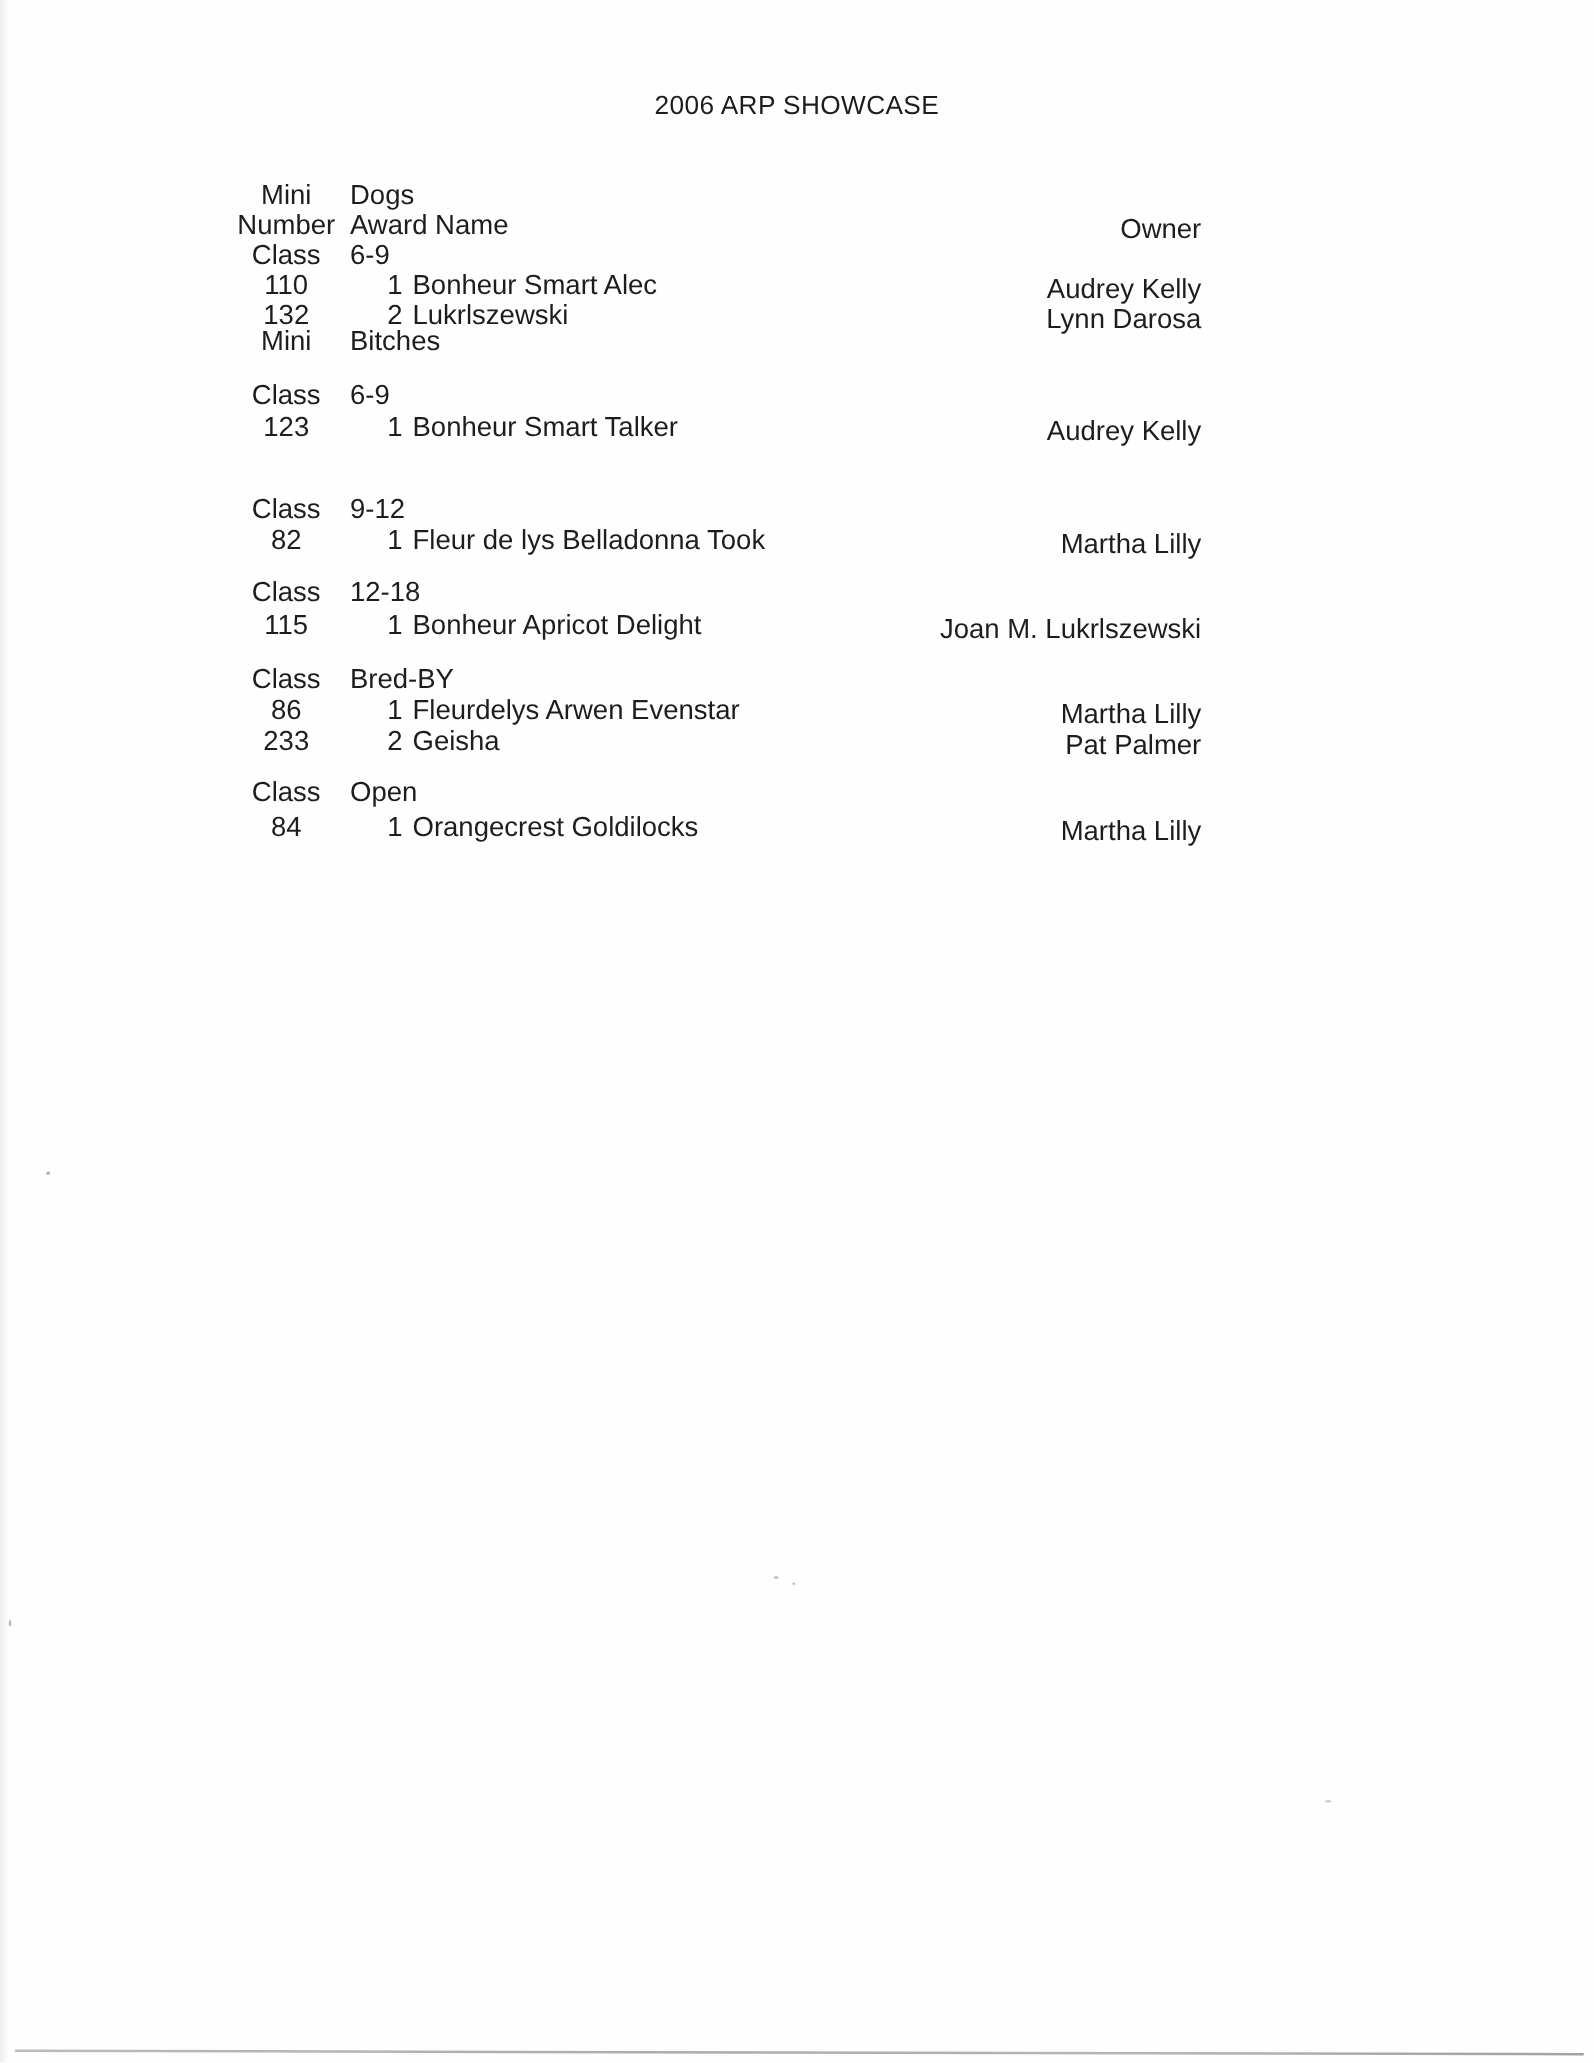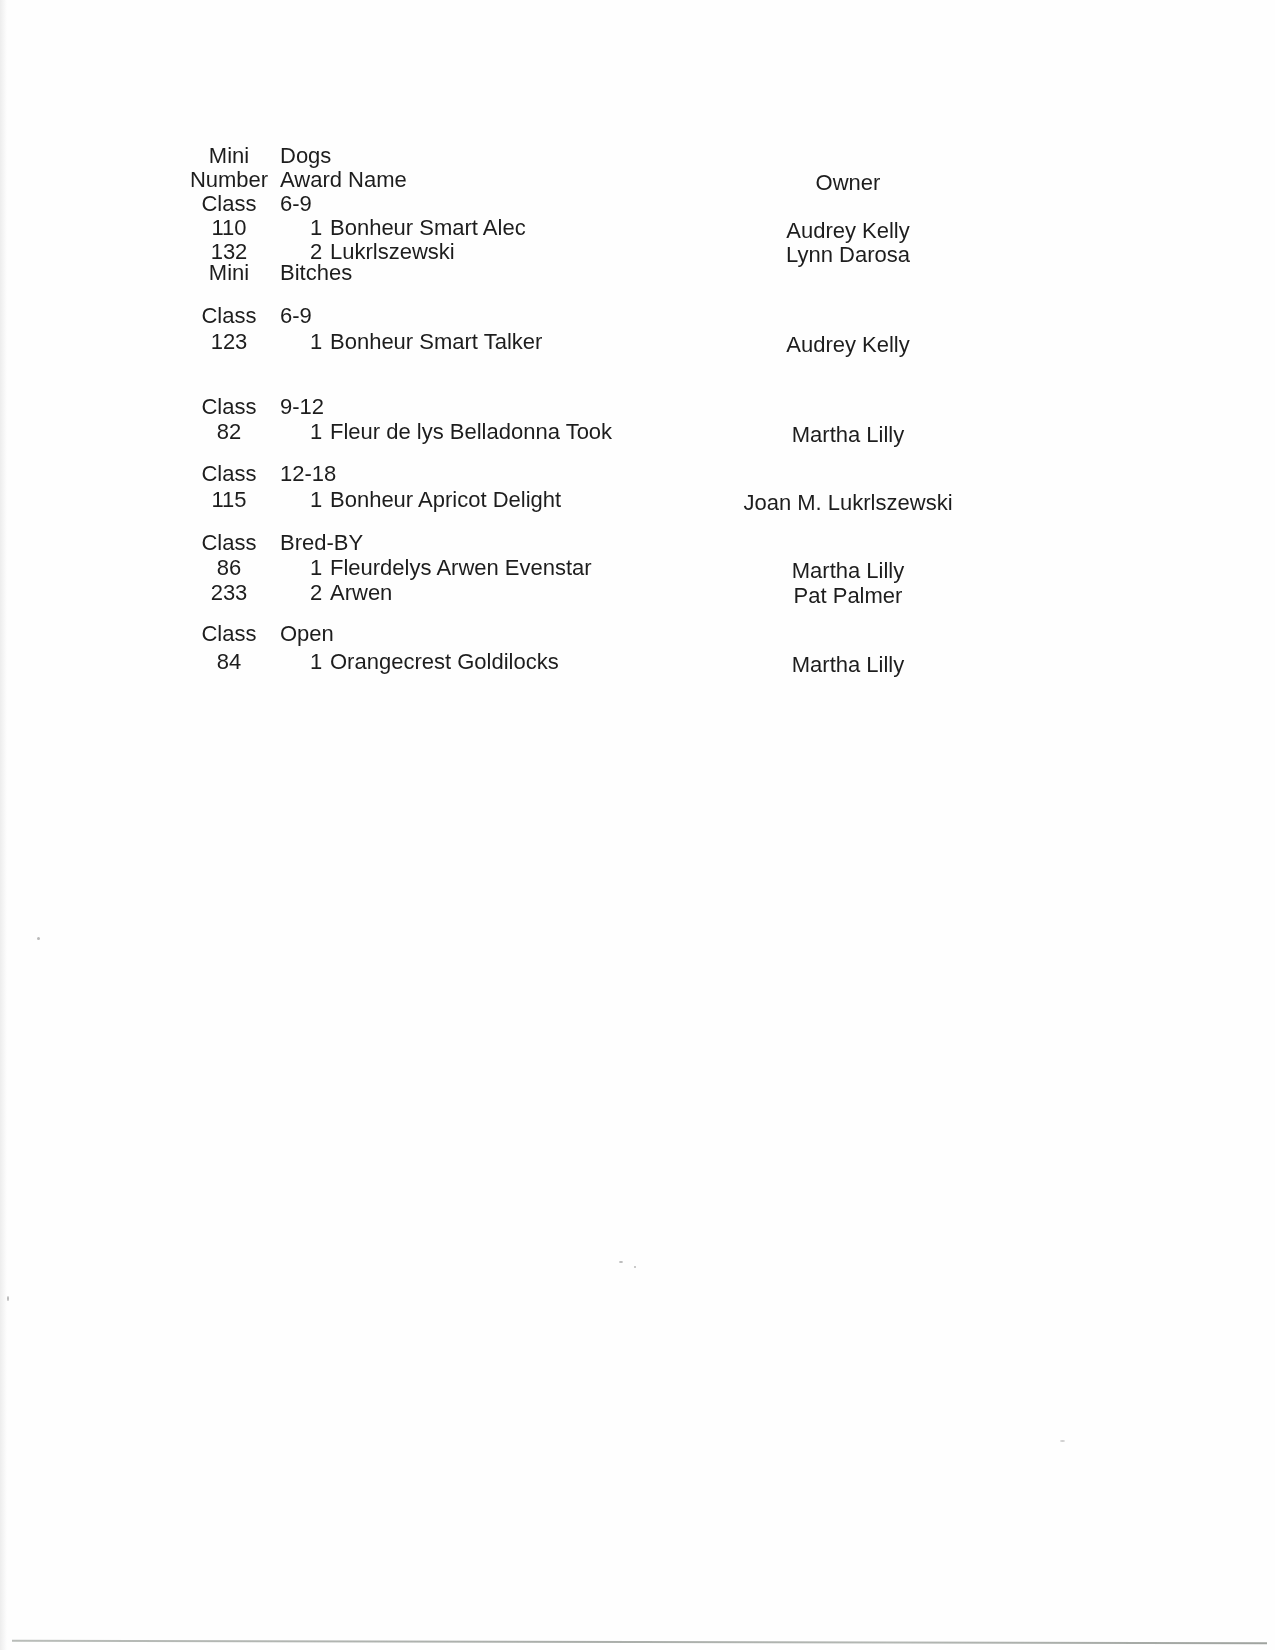--- a/index.html
+++ b/index.html
@@ -51,21 +51,21 @@
   }
   .c3 {
     position: absolute;
     left: 330px;
     width: 340px;
   }
   .c4 {
     position: absolute;
     left: 735px;
     width: 226px;
-    text-align: center;
+    text-align: right;
     top: 3px;
   }
   .left-edge {
     position: absolute;
     left: 0;
     top: 0;
     width: 7px;
     height: 1650px;
     background: linear-gradient(to right, #ededed, rgba(255,255,255,0));
   }
@@ -84,20 +84,21 @@
     border-radius: 50%;
   }
 </style>
 </head>
 <body>
 
 <div class="page">
 
   <div class="left-edge"></div>
 
+  <div class="title">2006 ARP SHOWCASE</div>
 
   <div class="row" style="top:143px">
     <span class="c1">Mini</span>
     <span class="c2">Dogs</span>
   </div>
 
   <div class="row" style="top:167px">
     <span class="c1">Number</span>
     <span class="c2">Award Name</span>
     <span class="c4">Owner</span>
@@ -164,21 +165,21 @@
   </div>
   <div class="row" style="top:555px">
     <span class="c1">86</span>
     <span class="c2 ctr">1</span>
     <span class="c3">Fleurdelys Arwen Evenstar</span>
     <span class="c4">Martha Lilly</span>
   </div>
   <div class="row" style="top:580px">
     <span class="c1">233</span>
     <span class="c2 ctr">2</span>
-    <span class="c3">Arwen</span>
+    <span class="c3">Geisha</span>
     <span class="c4">Pat Palmer</span>
   </div>
 
   <div class="row" style="top:621px">
     <span class="c1">Class</span>
     <span class="c2">Open</span>
   </div>
   <div class="row" style="top:649px">
     <span class="c1">84</span>
     <span class="c2 ctr">1</span>

